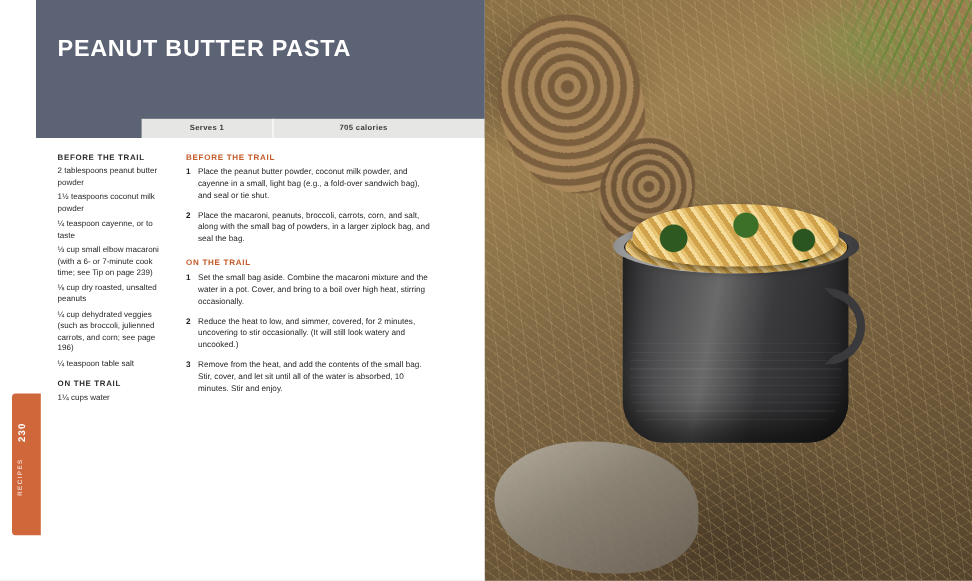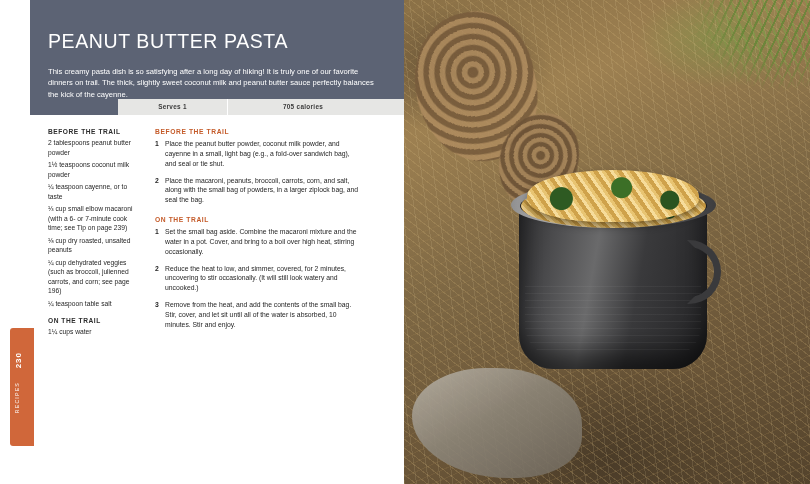--- a/index.html
+++ b/index.html
@@ -37,21 +37,21 @@
   }
 
   .title {
     position: absolute;
     left: 48px;
     top: 30px;
     width: 340px;
     color: #ffffff;
     font-size: 19.5px;
     letter-spacing: 0.6px;
-    font-weight: normal;
+    font-weight: bold;
     margin: 0;
   }
 
   .intro {
     position: absolute;
     left: 48px;
     top: 58px;
     width: 330px;
     color: #ffffff;
     font-size: 7.6px;
@@ -347,21 +347,20 @@
 <body>
 
 <div class="page">
 
   <div class="left">
 
     <div class="header-band"></div>
 
     <h1 class="title">PEANUT BUTTER PASTA</h1>
 
-    <p class="intro">This creamy pasta dish is so satisfying after a long day of hiking! It is truly one of our favorite dinners on trail. The thick, slightly sweet coconut milk and peanut butter sauce perfectly balances the kick of the cayenne.</p>
 
     <div class="meta-bar">
       <div class="meta-serves">Serves 1</div>
       <div class="meta-cal">705 calories</div>
     </div>
 
     <div class="ingredients">
       <div class="sec-head">BEFORE THE TRAIL</div>
       <ul class="ing-list">
         <li>2 tablespoons peanut butter powder</li>

